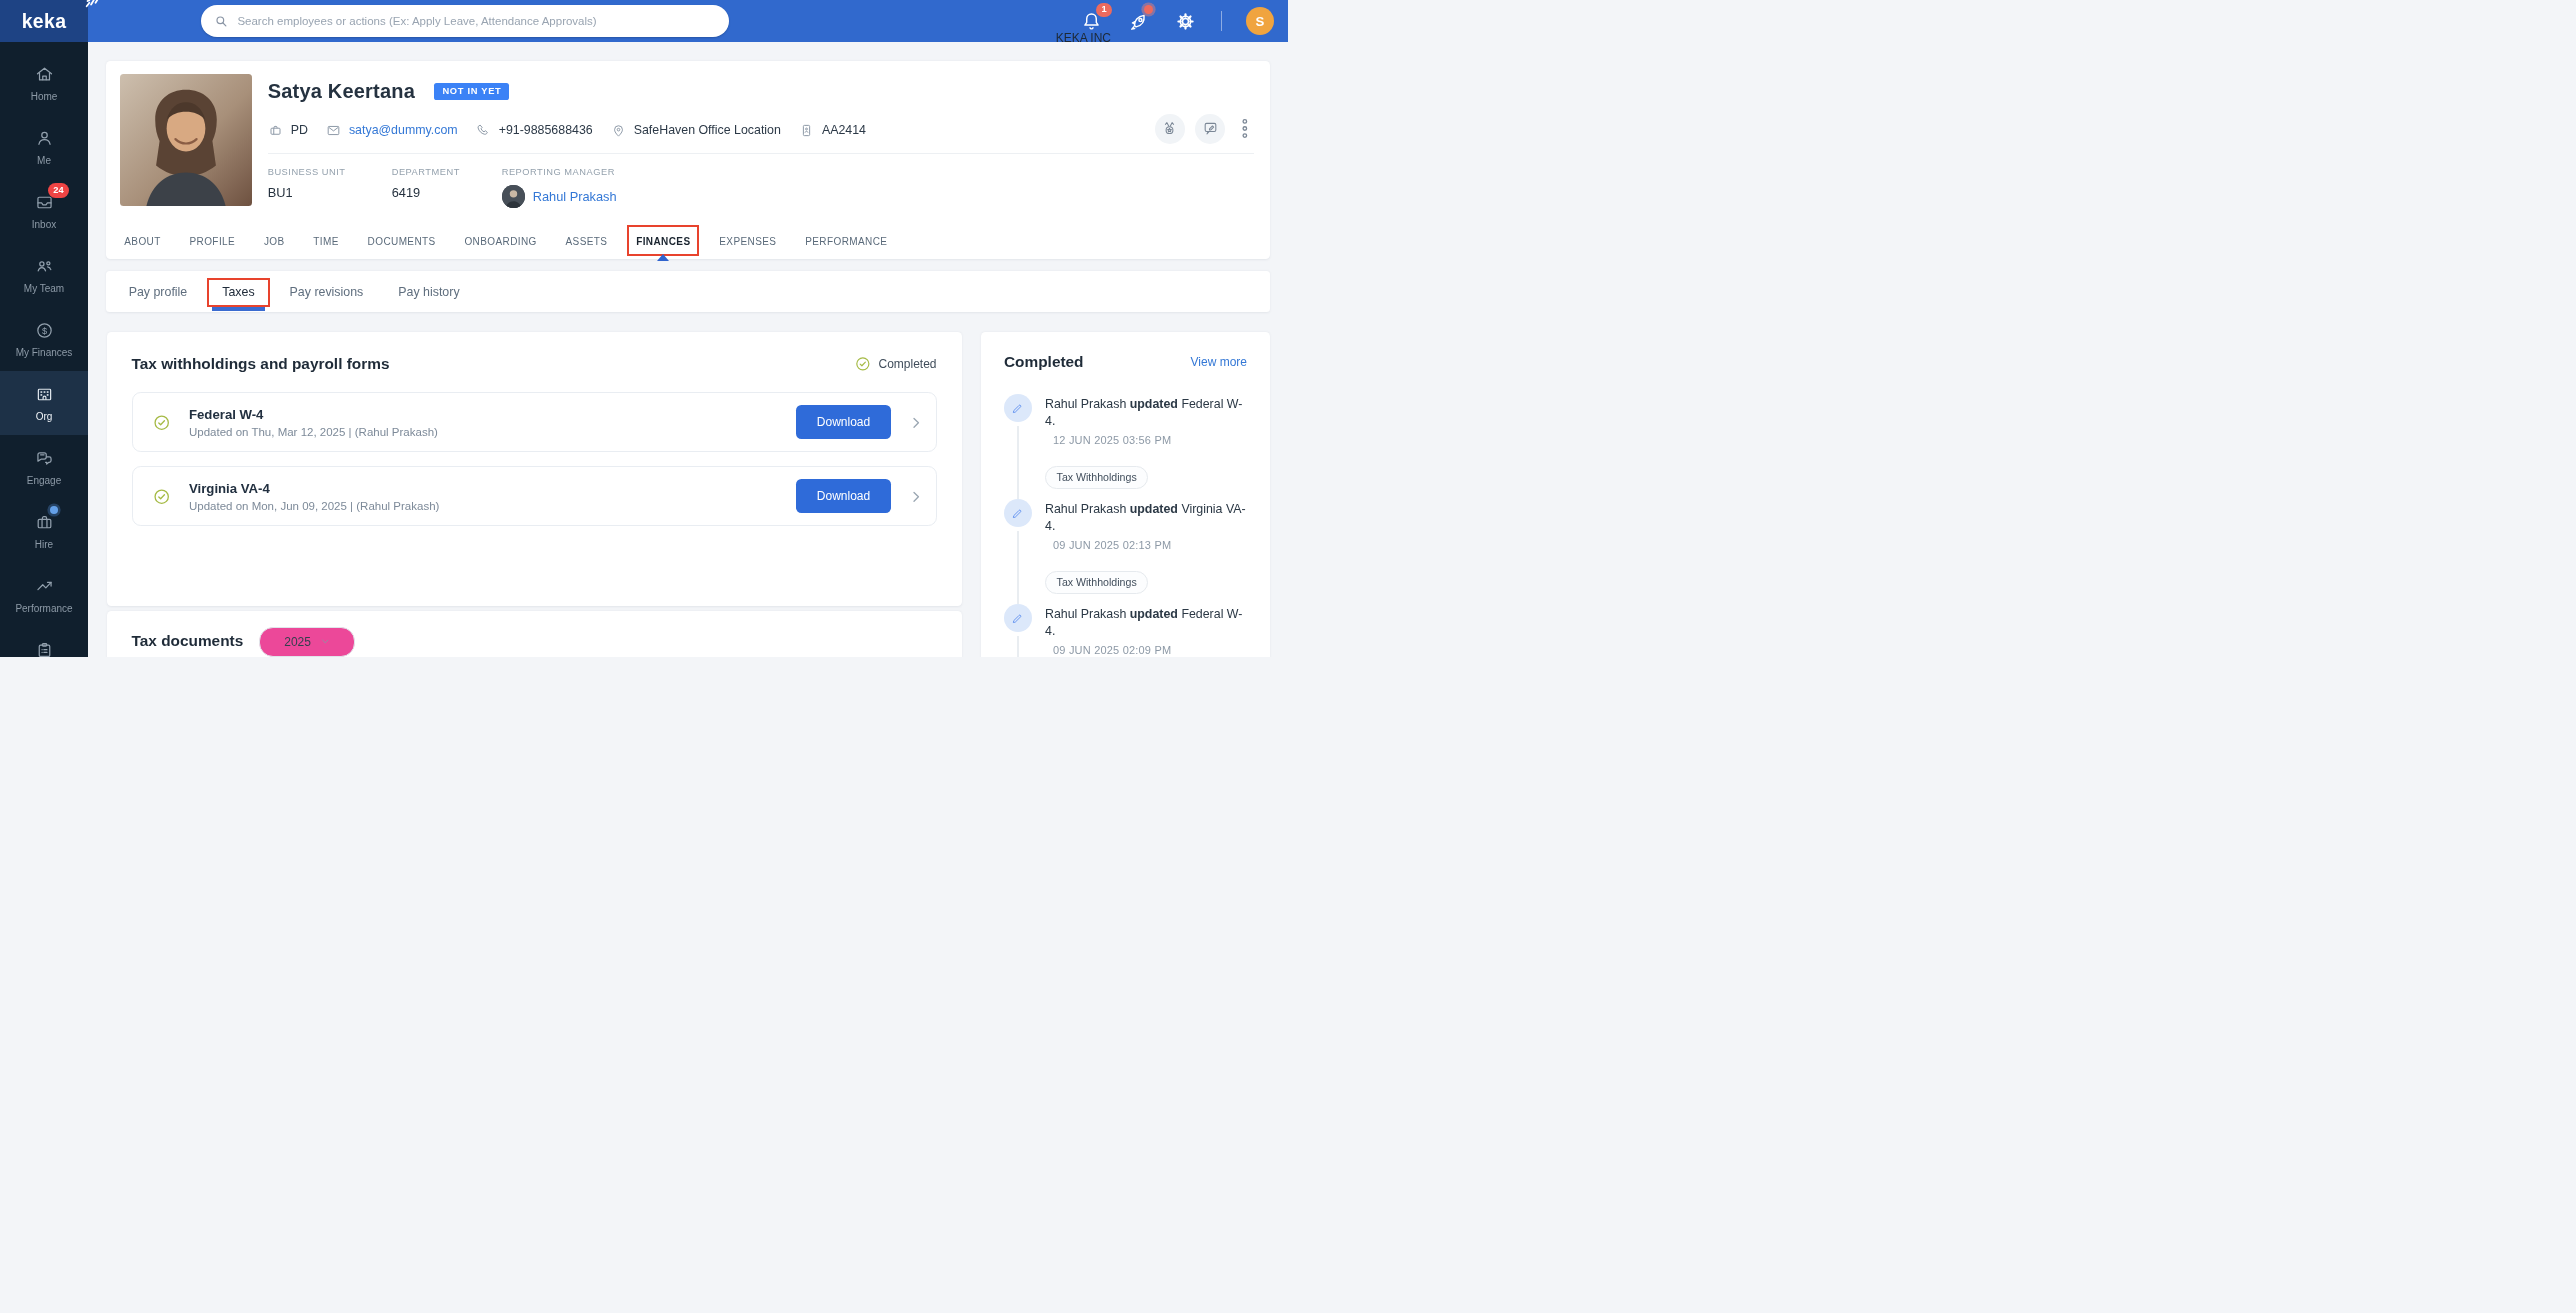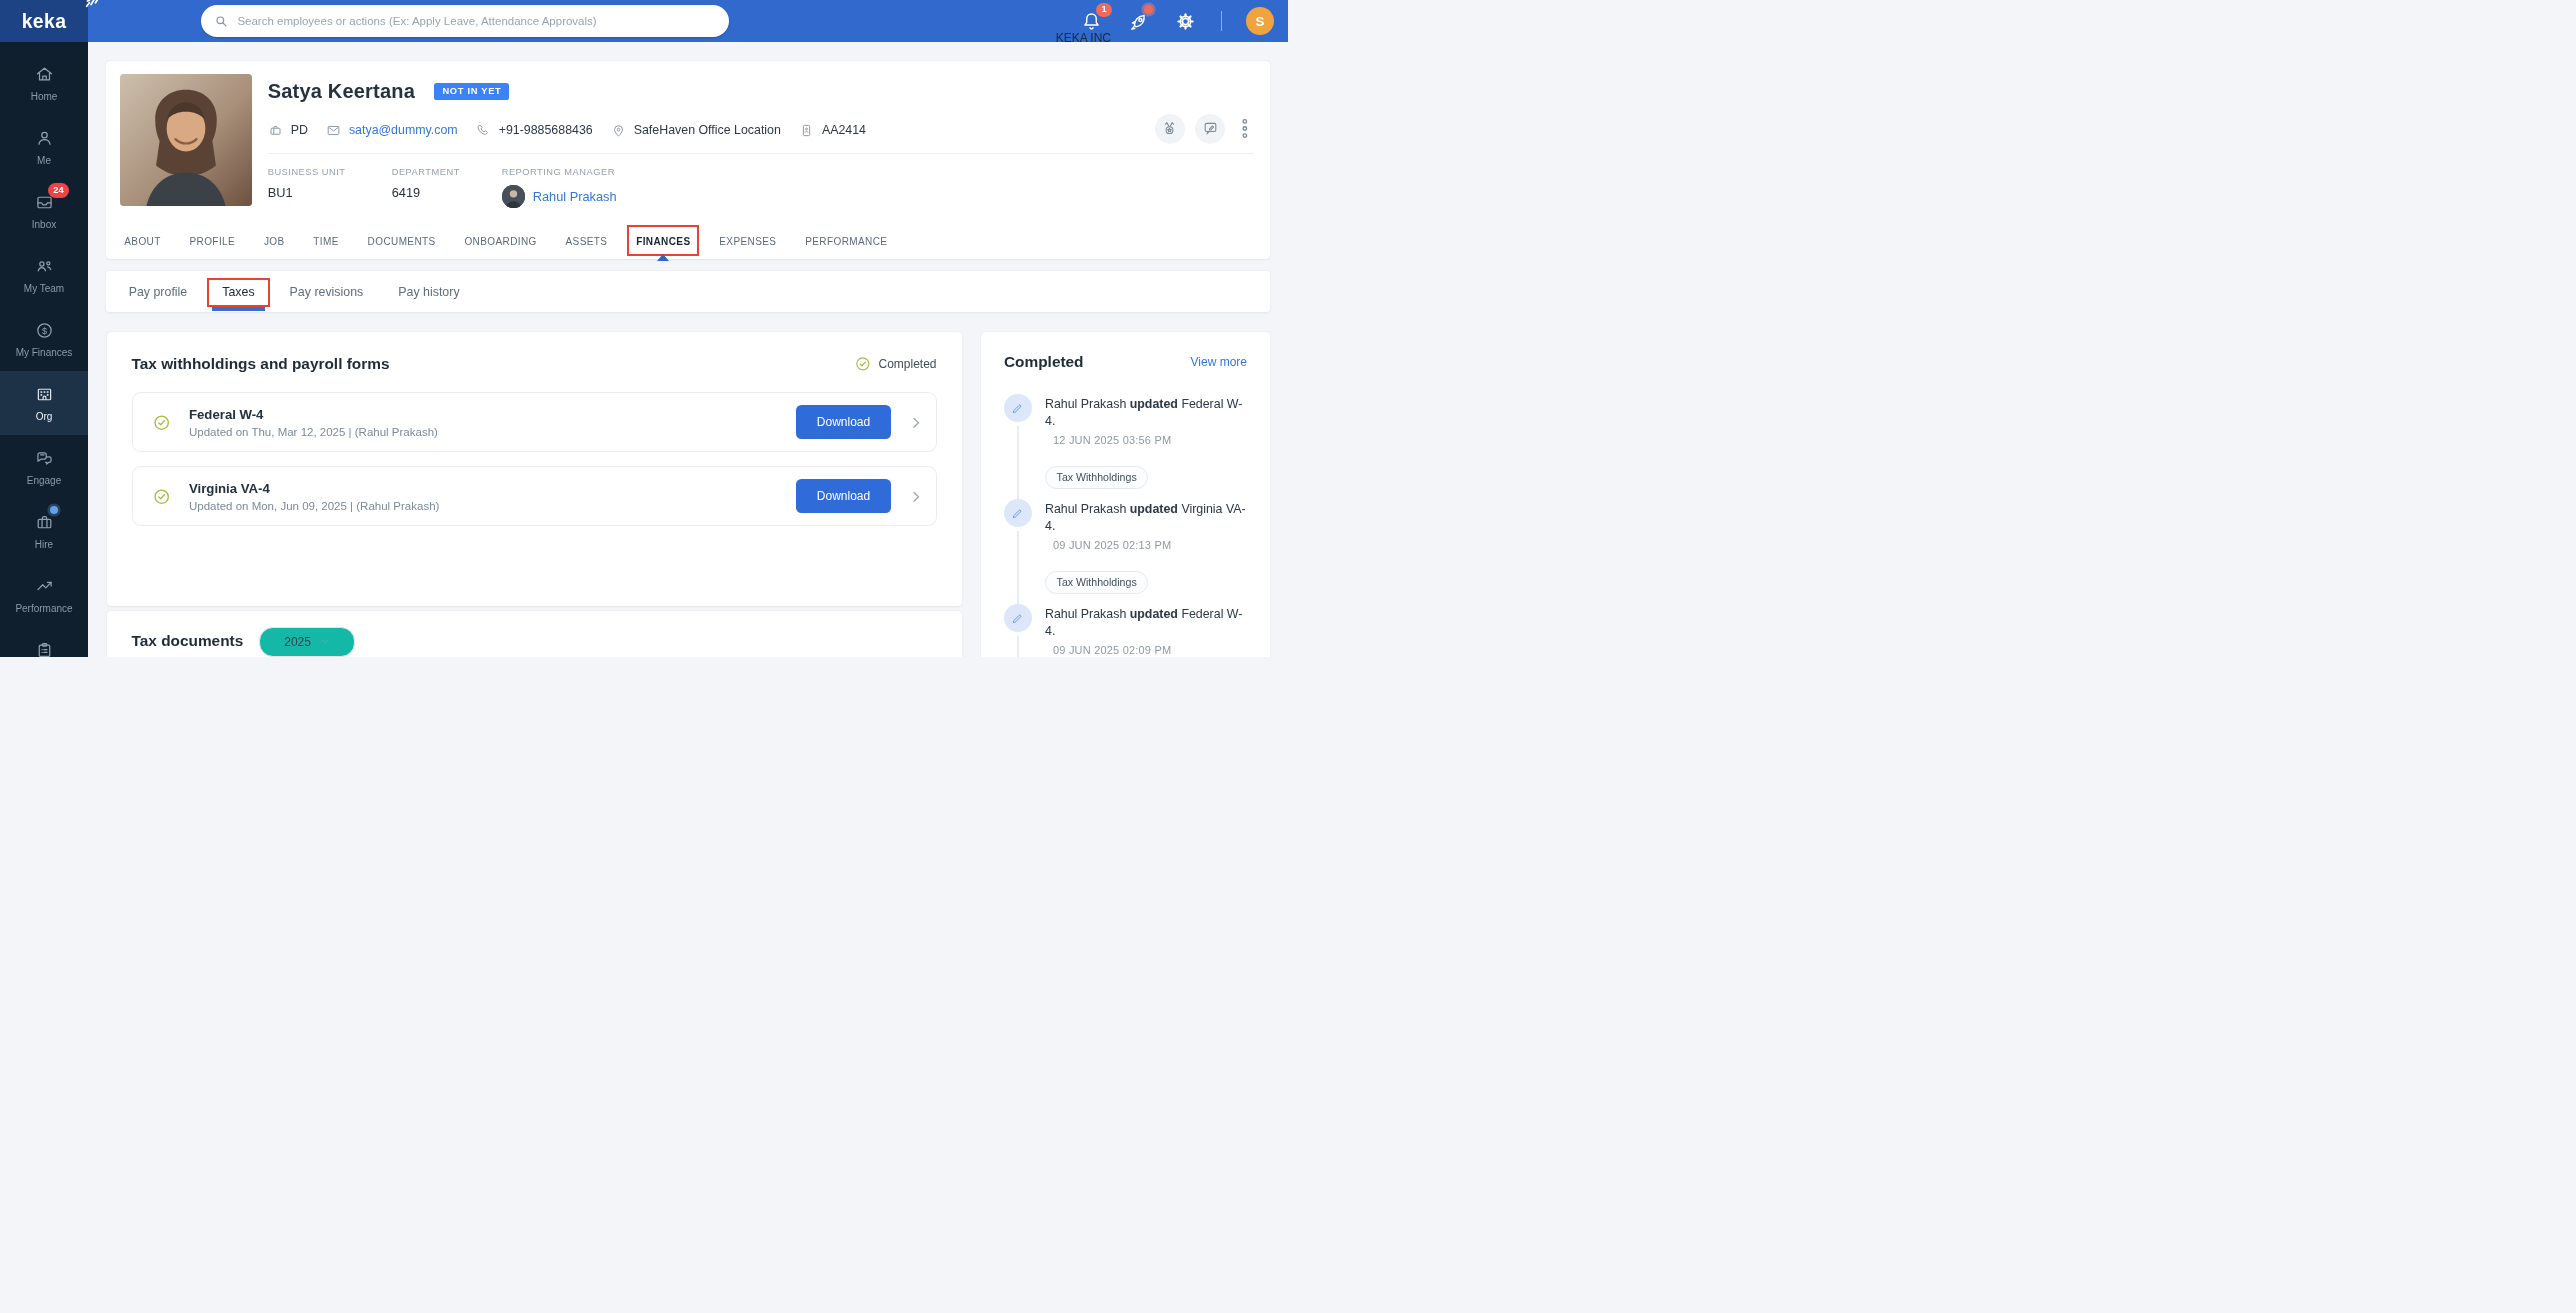--- a/index.html
+++ b/index.html
@@ -79,21 +79,21 @@
   .completed { display:flex; align-items:center; gap:7px; font-size:12px; color:#404d5b; }
   .form-rows { margin-top:19.4px; }
   .form-row { height:60px; border:0.9px solid #e9edf2; border-radius:8.8px; display:flex; align-items:center; padding:0 10.6px 0 19.4px; gap:17.7px; margin-bottom:14px; }
   .fr-title { font-size:13.2px; font-weight:600; color:#223040; margin-bottom:4.4px; }
   .fr-sub { font-size:11.5px; color:#7d8a99; }
   .fr-right { margin-left:auto; display:flex; align-items:center; gap:16px; }
   .btn-primary { height:34px; padding:0 21px; background:#2F6BD9; color:#fff; border:none; border-radius:5.3px; font-size:12px; font-family:inherit; cursor:pointer; }
 
   
   .tax-docs { left:18.5px; top:569px; width:855px; height:106px; padding:21px 25px; display:flex; align-items:flex-start; gap:16px; }
-  .dropdown { display:flex; align-items:center; gap:8.8px; border:0.9px solid #e0e5ea; border-radius:14px; padding:7px 24px; font-size:12px; color:#33404e; background:#14b8a6; cursor:pointer; margin-top:-5.3px; }
+  .dropdown { display:flex; align-items:center; gap:8.8px; border:0.9px solid #e0e5ea; border-radius:14px; padding:7px 24px; font-size:12px; color:#33404e; background:#ec4899; cursor:pointer; margin-top:-5.3px; }
 
   
   .activity { left:893px; top:290px; width:289px; height:380px; padding:21px 23px; }
   .act-head { display:flex; align-items:center; justify-content:space-between; }
   .view-more { font-size:12px; color:#3478d6; cursor:pointer; }
   .entries { margin-top:25px; }
   .entry { position:relative; padding-left:41px; margin-bottom:12.4px; min-height:64px; }
   .entry::before { content:''; position:absolute; left:13.2px; top:30px; bottom:-10.6px; width:1.8px; background:#e9edf1; }
   .e-circ { position:absolute; left:0; top:-1.8px; width:28px; height:28px; border-radius:50%; background:#DCE8FA; display:flex; align-items:center; justify-content:center; z-index:1; }
   .e-title { font-size:12.4px; color:#2b3845; line-height:1.35; }

